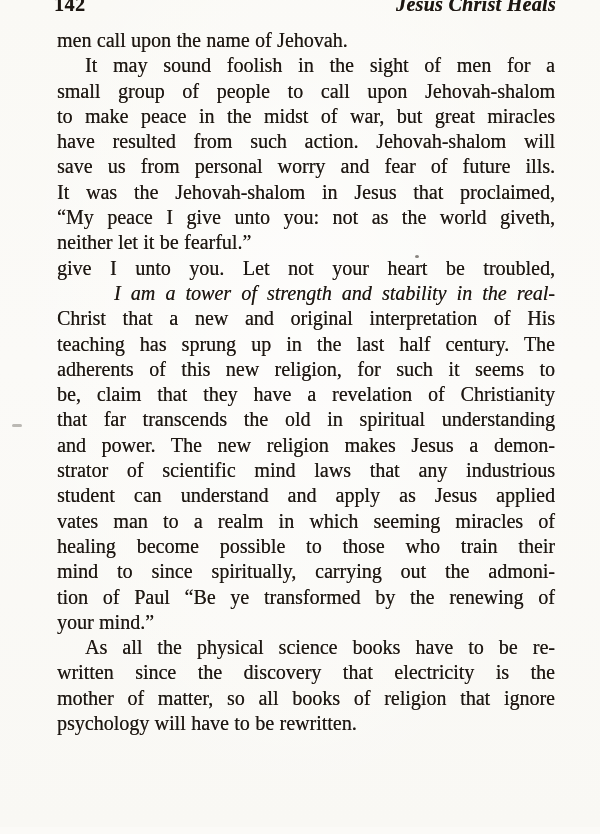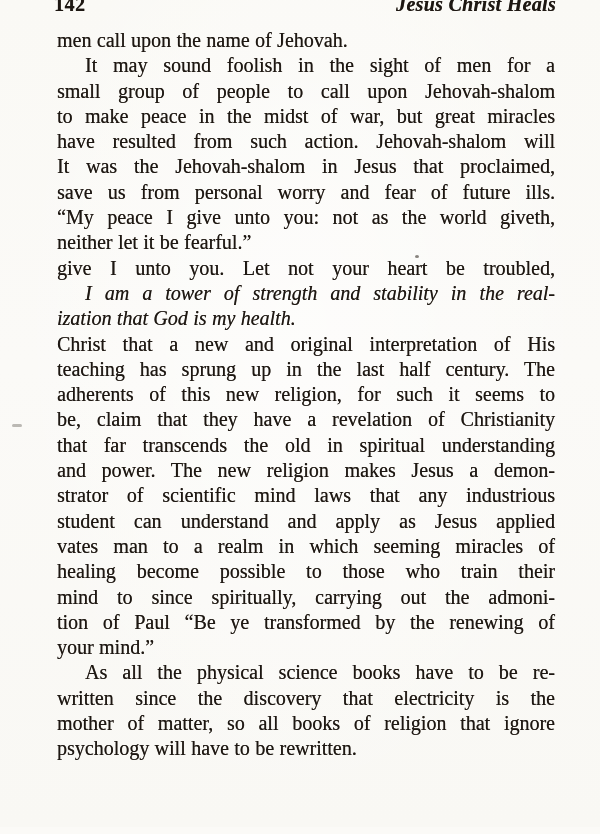--- a/index.html
+++ b/index.html
@@ -55,20 +55,21 @@
   }
   .line.just {
     text-align: justify;
     text-align-last: justify;
   }
   .line.indent {
     text-indent: 28px;
   }
   .line.italic {
     font-style: italic;
+    margin-left: 29px;
   }
   .speck {
     position: absolute;
     background: rgba(40,33,26,0.55);
   }
   .speck.dot {
     width: 4px;
     height: 3px;
     border-radius: 50%;
   }
@@ -86,27 +87,26 @@
   <header class="running-head">
     <span class="pagenum">142</span>
     <span class="runtitle">Jesus Christ Heals</span>
   </header>
   <main class="body-text">
       <div class="line">men call upon the name of Jehovah.</div>
       <div class="line just indent">It may sound foolish in the sight of men for a</div>
       <div class="line just">small group of people to call upon Jehovah-shalom</div>
       <div class="line just">to make peace in the midst of war, but great miracles</div>
       <div class="line just">have resulted from such action. Jehovah-shalom will</div>
+      <div class="line just">save us from personal worry and fear of future ills.</div>
       <div class="line just">It was the Jehovah-shalom in Jesus that proclaimed,</div>
-      <div class="line just">save us from personal worry and fear of future ills.</div>
       <div class="line just">“My peace I give unto you: not as the world giveth,</div>
       <div class="line">neither let it be fearful.”</div>
       <div class="line just">give I unto you. Let not your heart be troubled,</div>
       <div class="line just indent italic">I am a tower of strength and stability in the real-</div>
-      <div class="line italic">ization that God is my health.</div>
       <div class="line just">Christ that a new and original interpretation of His</div>
       <div class="line just">teaching has sprung up in the last half century. The</div>
       <div class="line just">adherents of this new religion, for such it seems to</div>
       <div class="line just">be, claim that they have a revelation of Christianity</div>
       <div class="line just">that far transcends the old in spiritual understanding</div>
       <div class="line just">and power. The new religion makes Jesus a demon-</div>
       <div class="line just">strator of scientific mind laws that any industrious</div>
       <div class="line just">student can understand and apply as Jesus applied</div>
       <div class="line just">vates man to a realm in which seeming miracles of</div>
       <div class="line just">healing become possible to those who train their</div>

